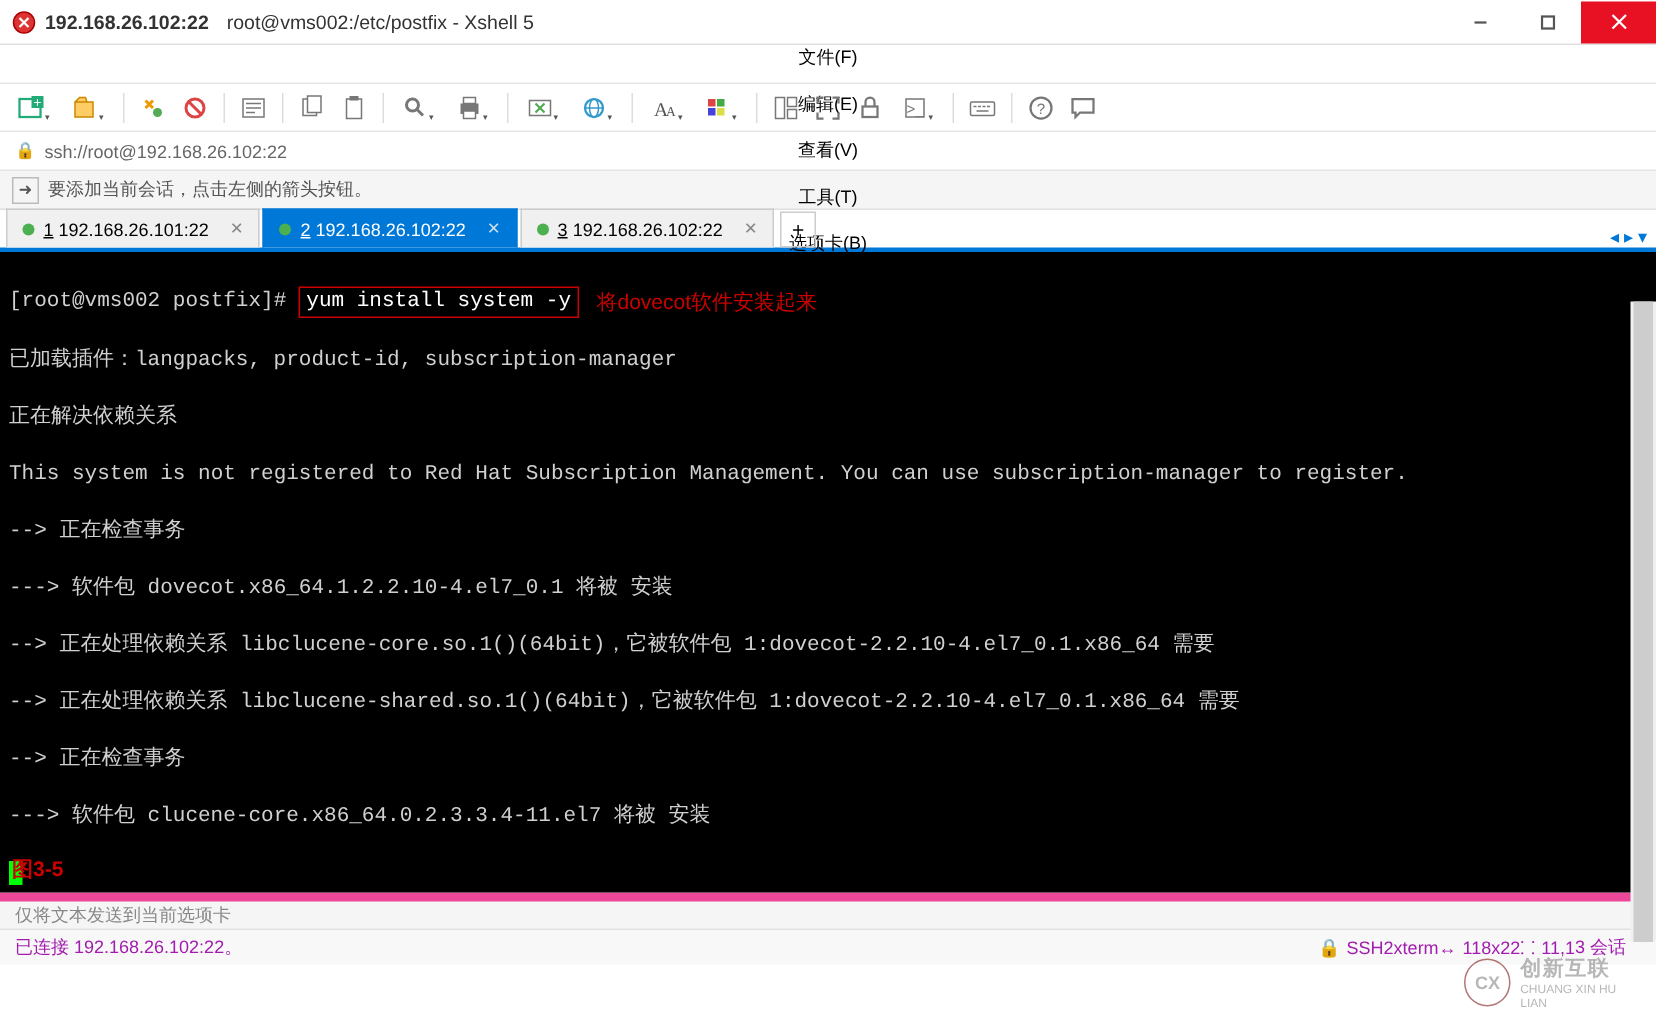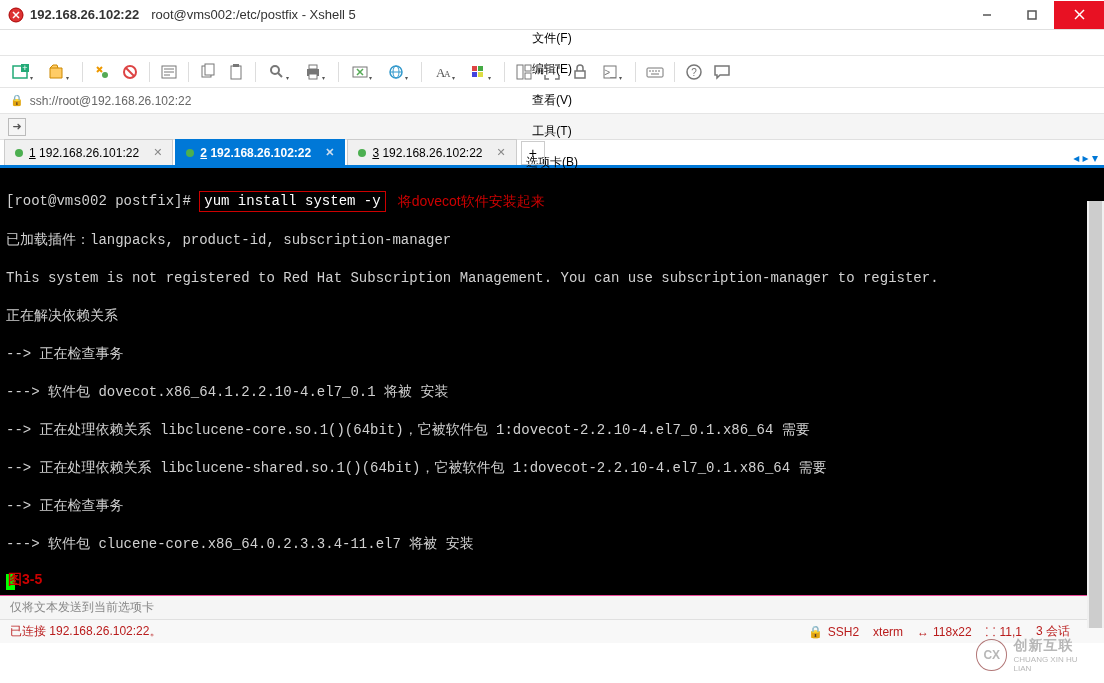--- a/index.html
+++ b/index.html
@@ -30,42 +30,42 @@
 .addrbar .lock-icon { font-size: 11px; }
 
 
 .hintbar { height: 26px; display: flex; align-items: center; padding: 0 8px; gap: 6px; background: #f5f5f5; border-bottom: 1px solid #e0e0e0; color: #555; font-size: 12px; }
 .hintbar .arrow-box { width: 18px; height: 18px; border: 1px solid #bbb; display: flex; align-items: center; justify-content: center; font-size: 11px; }
 
 
 .tabstrip { height: 28px; display: flex; align-items: flex-end; background: #fff; border-bottom: 3px solid #0078d7; padding: 0 0 0 4px; }
 .tabstrip .tab { height: 26px; display: flex; align-items: center; padding: 12px 10px; gap: 6px; border: 1px solid #ccc; border-bottom: none; background: #f0f0f0; margin-right: 2px; font-size: 12px; cursor: default; }
 .tabstrip .tab .dot { width: 8px; height: 8px; border-radius: 50%; background: #4caf50; }
-.tabstrip .tab.active { background: #0078d7; color: #fff; border-color: #0078d7; font-weight: bold; }
+.tabstrip .tab.active { background: #0078d7; color: #fff; border-color: #0078d7; font-weight: normal; }
 .tabstrip .tab .close { margin-left: 8px; font-size: 11px; color: #888; }
 .tabstrip .tab.active .close { color: #cde; }
 .tabstrip .add-tab { width: 24px; height: 24px; border: 1px solid #ccc; display: flex; align-items: center; justify-content: center; margin-left: 2px; font-size: 14px; }
 .tabstrip .nav-arrows { margin-left: auto; display: flex; gap: 4px; padding-right: 6px; color: #0078d7; font-size: 12px; }
 
 
 .terminal { background: #000; color: #d0d0d0; font-family: "Consolas", "Courier New", monospace; font-size: 14px; line-height: 19px; padding: 4px 6px; height: 427px; position: relative; white-space: pre; overflow: hidden; }
 .terminal .prompt-line { display: flex; align-items: center; }
 .terminal .prompt { color: #d0d0d0; }
 .terminal .cmd-box { border: 1px solid #c00; padding: 0 4px; color: #fff; }
 .terminal .cmd-note { color: #c00; font-weight: normal; margin-left: 12px; font-family: "Microsoft YaHei", sans-serif; }
 .terminal .cursor { display: inline-block; width: 9px; height: 16px; background: #0f0; vertical-align: text-bottom; }
 .terminal .fig-label { position: absolute; bottom: 6px; left: 8px; color: #c00; font-weight: bold; font-family: "Microsoft YaHei", sans-serif; font-size: 14px; }
 .terminal-scrollbar { position: absolute; right: 0; top: 201px; width: 17px; height: 427px; background: #f0f0f0; }
 .terminal-scrollbar .thumb { position: absolute; top: 0; left: 2px; width: 13px; height: 427px; background: #cdcdcd; }
 
 
-.inputbar { height: 24px; display: flex; align-items: center; padding: 0 10px; background: #f5f5f5; border-top: 1px solid #ec4899; color: #888; font-size: 12px; }
-
-
-.statusbar { height: 24px; display: flex; align-items: center; padding: 0 10px; background: #f8f8f8; border-top: 1px solid #e0e0e0; font-size: 12px; color: #b91c1c; gap: 14px; }
+.inputbar { height: 24px; display: flex; align-items: center; padding: 0 10px; background: #f5f5f5; border-top: 6px solid #ec4899; color: #888; font-size: 12px; }
+
+
+.statusbar { height: 24px; display: flex; align-items: center; padding: 0 10px; background: #f8f8f8; border-top: 1px solid #e0e0e0; font-size: 12px; color: #a21caf; }
 .statusbar .spacer { flex: 1; }
 .statusbar .field { display: flex; align-items: center; gap: 4px; }
 
 
 .watermark { position: absolute; right: 8px; bottom: 8px; width: 120px; height: 40px; opacity: 0.6; display: flex; align-items: center; gap: 6px; color: #888; }
 .watermark .logo-circle { width: 32px; height: 32px; border: 1px solid #7f1d1d; border-radius: 50%; display: flex; align-items: center; justify-content: center; font-weight: bold; }
 .watermark .wm-text { font-size: 14px; font-weight: bold; letter-spacing: 1px; }
 .watermark .wm-sub { font-size: 8px; letter-spacing: 0; display: block; }
 
 svg { display: block; }
@@ -263,20 +263,21 @@
     </div>
 </div>
 
 <div class="addrbar">
   <span class="lock-icon">🔒</span>
   <span>ssh://root@192.168.26.102:22</span>
 </div>
 
 <div class="hintbar">
   <span class="arrow-box">➜</span>
+  <span>要添加当前会话，点击左侧的箭头按钮。</span>
 </div>
 
 <div class="tabstrip">
   <div class="tab">
     <span class="dot"></span>
     <span><u>1</u> <span>192.168.26.101:22</span></span>
     <span class="close">✕</span>
   </div>
   <div class="tab active">
     <span class="dot"></span>
@@ -288,22 +289,22 @@
     <span><u>3</u> <span>192.168.26.102:22</span></span>
     <span class="close">✕</span>
   </div>
   <div class="add-tab">+</div>
   <div class="nav-arrows">◂ ▸ ▾</div>
 </div>
 
 <div class="terminal">
 <div class="prompt-line"><span class="prompt">[root@vms002 postfix]# </span><span class="cmd-box">yum install system -y</span><span class="cmd-note">将dovecot软件安装起来</span></div>
 <div>已加载插件：langpacks, product-id, subscription-manager</div>
+<div>正在解决依赖关系</div>
 <div>This system is not registered to Red Hat Subscription Management. You can use subscription-manager to register.</div>
-<div>正在解决依赖关系</div>
 <div>--&gt; 正在检查事务</div>
 <div>---&gt; 软件包 dovecot.x86_64.1.2.2.10-4.el7_0.1 将被 安装</div>
 <div>--&gt; 正在处理依赖关系 libclucene-core.so.1()(64bit)，它被软件包 1:dovecot-2.2.10-4.el7_0.1.x86_64 需要</div>
 <div>--&gt; 正在处理依赖关系 libclucene-shared.so.1()(64bit)，它被软件包 1:dovecot-2.2.10-4.el7_0.1.x86_64 需要</div>
 <div>--&gt; 正在检查事务</div>
 <div>---&gt; 软件包 clucene-core.x86_64.0.2.3.3.4-11.el7 将被 安装</div>
 <span class="cursor"></span>
 <div class="fig-label">图3-5</div>
 </div>
 <div class="terminal-scrollbar">

